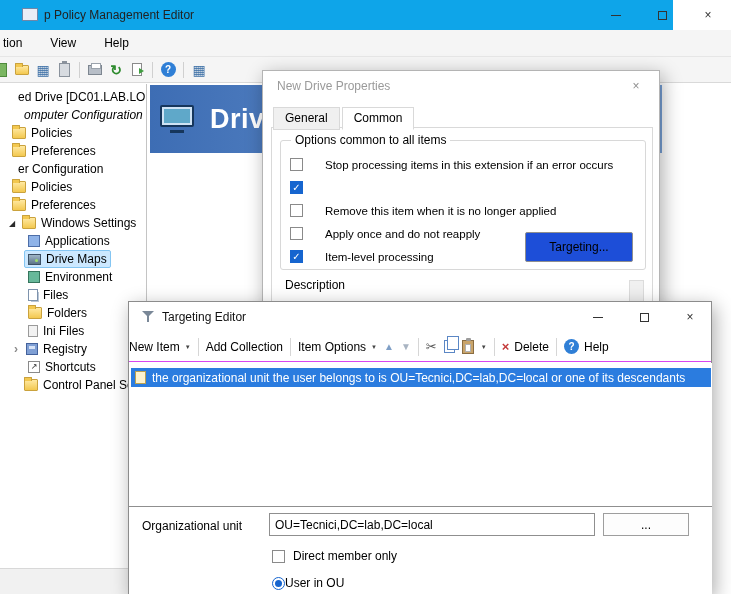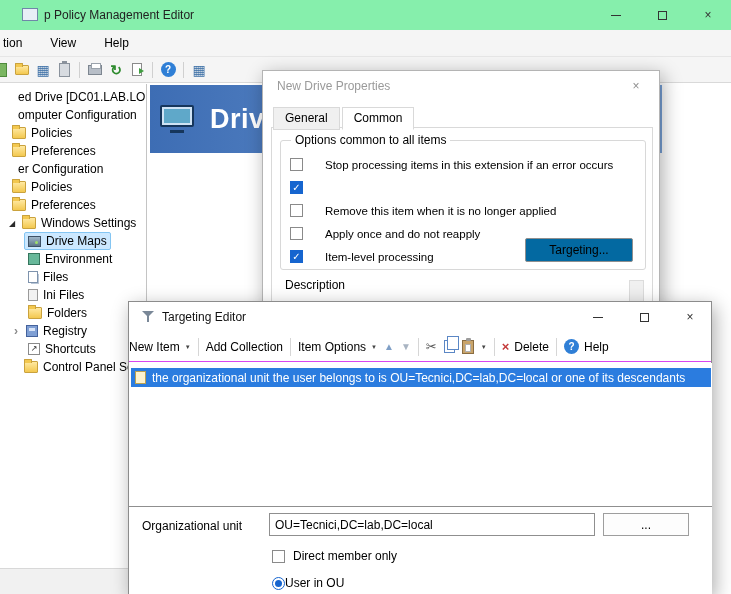--- a/index.html
+++ b/index.html
@@ -2,21 +2,21 @@
 <html><head>
 <meta charset="utf-8">
 <style>
   *{margin:0;padding:0;box-sizing:border-box}
   html,body{width:731px;height:594px;overflow:hidden}
   body{font-family:"Liberation Sans",sans-serif;font-size:12px;color:#000;background:#fff;cursor:default}
   :root{--accent:#1665cf;--sel:#2b7cdf;--link:#2d5fd3}
   #screen{position:absolute;inset:0;width:731px;height:594px;overflow:hidden;background:#fff}
 
   
-  .titlebar{position:absolute;left:0;top:0;width:731px;height:30px;background:#86efac}
+  .titlebar{position:absolute;left:0;top:0;width:673px;height:30px;background:#0ea5e9}
   .mw-icon{position:absolute;left:22px;top:8px;width:16px;height:13px;background:#e8eef7;border:1px solid #6f87a8}
   .mw-title{position:absolute;left:44px;top:0;line-height:30px;color:#222;white-space:nowrap}
   .wbtn{position:absolute;top:0;width:46px;height:30px;display:flex;align-items:center;justify-content:center;color:#333}
   .wb-dash{width:10px;height:1px;background:#333}
   .wb-box{width:9px;height:9px;border:1px solid #333}
   .menubar{position:absolute;left:0;top:30px;width:731px;height:26px;background:#f5f5f5;display:flex;align-items:center}
   .menu-item{padding:0 14px;line-height:26px}
   .menu-item:first-child{padding-left:3px}
   .toolbar{position:absolute;left:0;top:56px;width:731px;height:27px;background:#f5f5f5;border-top:1px solid #e6e6e6;border-bottom:1px solid #d9d9d9;display:flex;align-items:center;gap:3px}
   .tbi{width:18px;height:18px;display:flex;align-items:center;justify-content:center;flex:none}
@@ -76,21 +76,21 @@
   .tabs{position:absolute;left:10px;top:36px;display:flex;z-index:2}
   .tab{padding:3px 11px 4px;border:1px solid #d9d9d9;background:#f0f0f0;margin-right:2px;position:relative}
   .tab.active{background:#fff;border-bottom-color:#fff}
   .tabpage{position:absolute;left:8px;top:56px;width:382px;height:186px;border:1px solid #d9d9d9;background:#fff}
   .group{position:absolute;left:8px;top:12px;width:366px;height:130px;border:1px solid #d8d8d8;border-radius:3px}
   .group-title{position:absolute;left:10px;top:-8px;background:#fff;padding:0 4px;white-space:nowrap}
   .optrows{position:absolute;left:9px;top:16px;right:6px}
   .optrow{display:flex;align-items:center;gap:22px;height:15px;margin-bottom:8px;white-space:nowrap;font-size:11.5px}
   .cb{width:13px;height:13px;border:1px solid #8a8a8a;background:#fff;display:inline-flex;align-items:center;justify-content:center;font-size:10px;color:#fff;flex:none}
   .cb.on{background:var(--accent);border-color:var(--accent)}
-  .targeting-btn{position:absolute;right:12px;bottom:7px;width:108px;height:24px;background:#0369a1;border:1px solid #8f8f8f;border-radius:2px;display:flex;align-items:center;justify-content:center}
+  .targeting-btn{position:absolute;right:12px;bottom:7px;width:108px;height:30px;background:#1d4ed8;border:1px solid #8f8f8f;border-radius:2px;display:flex;align-items:center;justify-content:center}
   .desc{position:absolute;left:13px;top:150px;white-space:nowrap}
   .mini-scroll{position:absolute;right:8px;top:152px;width:15px;height:32px;background:#f0f0f0;border:1px solid #dcdcdc}
 
   
   .targ{left:128px;top:301px;width:584px;height:294px;border:1px solid #8c8c8c;z-index:20}
   .targ .dtitle{position:absolute;left:33px;top:0;line-height:30px;color:#111;white-space:nowrap}
   .funnel{position:absolute;left:13px;top:9px;width:12px;height:12px}
   .funnel::before{content:"";position:absolute;left:0;top:0;border-left:6px solid transparent;border-right:6px solid transparent;border-top:6px solid #7a8898}
   .funnel::after{content:"";position:absolute;left:5px;top:5px;width:2px;height:6px;background:#7a8898}
   .ttoolbar{position:absolute;left:0;top:30px;width:582px;height:30px;display:flex;align-items:center;gap:7px;background:#fff;border-bottom:1px solid #d946ef}
@@ -172,21 +172,21 @@
     <span class="tb-sep"></span>
     <span class="tbi glyph-grid">▦</span>
   </div>
 
   <div class="treepane" id="console-tree">
       <div class="trow" style="padding-left: 14px;">
         <span class="thl">
           <span>ed Drive [DC01.LAB.LOCA</span>
         </span>
       </div>
-      <div class="trow" style="padding-left: 14px;">
+      <div class="trow" style="padding-left: 20px; font-style: italic;">
         <span class="thl">
           <span>omputer Configuration</span>
         </span>
       </div>
       <div class="trow" style="padding-left: 8px;">
         <span class="thl">
           <span class="tic ic-folder"></span>
           <span>Policies</span>
         </span>
       </div>
@@ -211,20 +211,26 @@
         <span class="thl">
           <span class="tic ic-folder"></span>
           <span>Preferences</span>
         </span>
       </div>
       <div class="trow" style="padding-left: 6px;">
         <span class="texp down">◢</span>
         <span class="thl">
           <span class="tic ic-folder"></span>
           <span>Windows Settings</span>
+        </span>
+      </div>
+      <div class="trow" style="padding-left: 24px;">
+        <span class="thl">
+          <span class="tic ic-app"></span>
+          <span>Applications</span>
         </span>
       </div>
       <div class="trow" style="padding-left: 24px;">
         <span class="thl sel">
           <span class="tic ic-drive"></span>
           <span>Drive Maps</span>
         </span>
       </div>
       <div class="trow" style="padding-left: 24px;">
         <span class="thl">
@@ -233,28 +239,28 @@
         </span>
       </div>
       <div class="trow" style="padding-left: 24px; text-align: right;">
         <span class="thl">
           <span class="tic ic-files"></span>
           <span>Files</span>
         </span>
       </div>
       <div class="trow" style="padding-left: 24px;">
         <span class="thl">
+          <span class="tic ic-folder"></span>
+          <span>Folders</span>
+        </span>
+      </div>
+      <div class="trow" style="padding-left: 24px;">
+        <span class="thl">
           <span class="tic ic-ini"></span>
           <span>Ini Files</span>
-        </span>
-      </div>
-      <div class="trow" style="padding-left: 24px;">
-        <span class="thl">
-          <span class="tic ic-folder"></span>
-          <span>Folders</span>
         </span>
       </div>
       <div class="trow" style="padding-left: 10px;">
         <span class="texp right">›</span>
         <span class="thl">
           <span class="tic ic-registry"></span>
           <span>Registry</span>
         </span>
       </div>
       <div class="trow" style="padding-left: 24px;">

